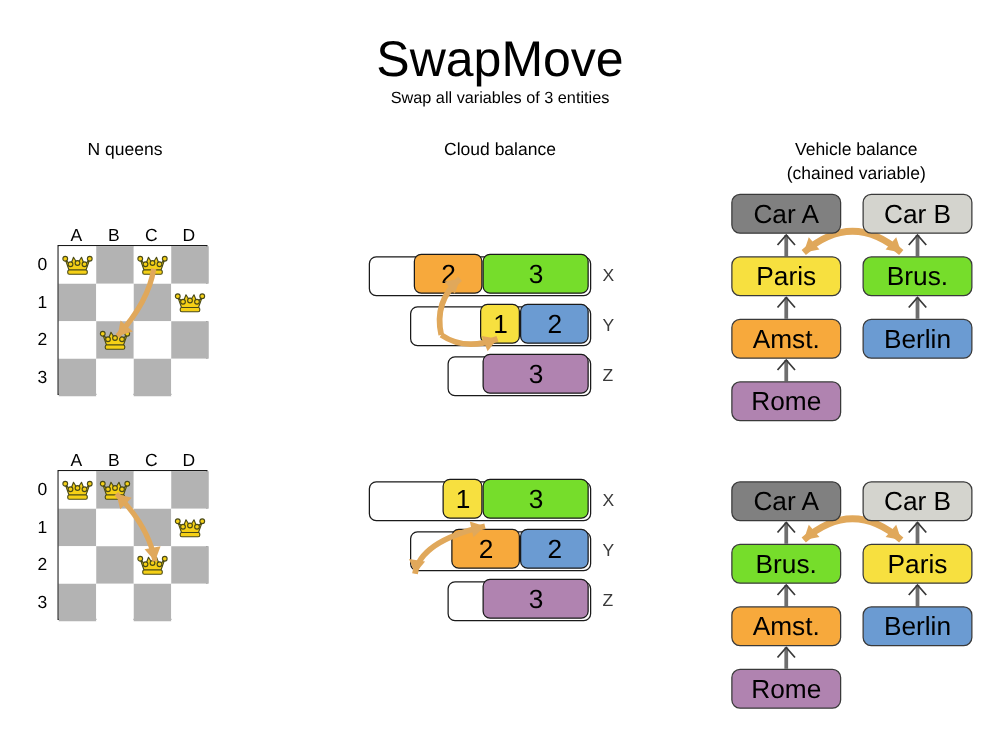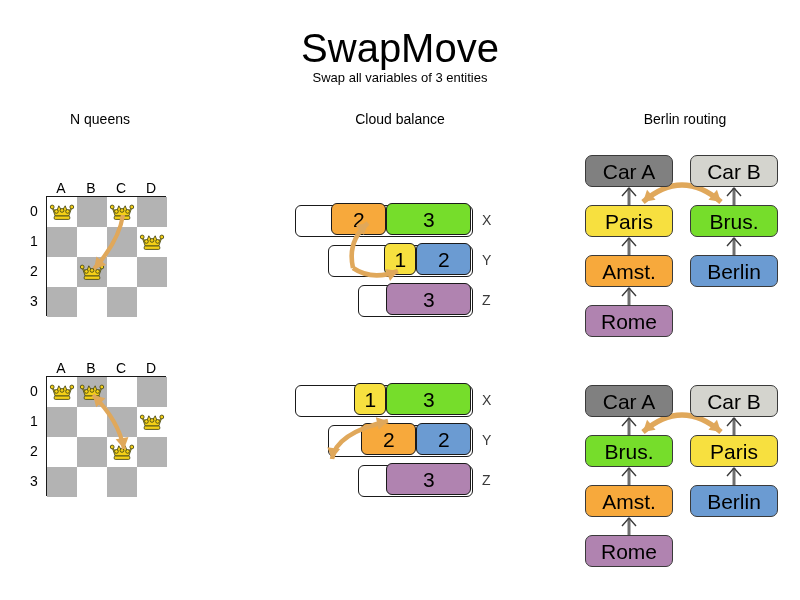--- a/index.html
+++ b/index.html
@@ -86,21 +86,22 @@
 </head>
 <body>
 
 <div id="root">
 
   <div class="main-title">SwapMove</div>
   <div class="sub-title">Swap all variables of 3 entities</div>
 
   <div class="col-title" style="left:20px; top:110px; width:160px;">N queens</div>
   <div class="col-title" style="left:320px; top:110px; width:160px;">Cloud balance</div>
-  <div class="col-title" style="left:600px; top:110px; width:170px;">Berlin routing</div>
+  <div class="col-title" style="left:600px; top:110px; width:170px;">Vehicle balance</div>
+  <div class="col-title" style="left:600px; top:129px; width:170px;">(chained variable)</div>
 
   <div class="board-wrap" id="board-before" style="left:20px; top:180px; width:170px; height:145px;">
       <div class="file-label" style="left: 26px;">A</div>
       <div class="file-label" style="left: 56px;">B</div>
       <div class="file-label" style="left: 86px;">C</div>
       <div class="file-label" style="left: 116px;">D</div>
       <div class="rank-label" style="top: 23px;">0</div>
       <div class="rank-label" style="top: 53px;">1</div>
       <div class="rank-label" style="top: 83px;">2</div>
       <div class="rank-label" style="top: 113px;">3</div>

